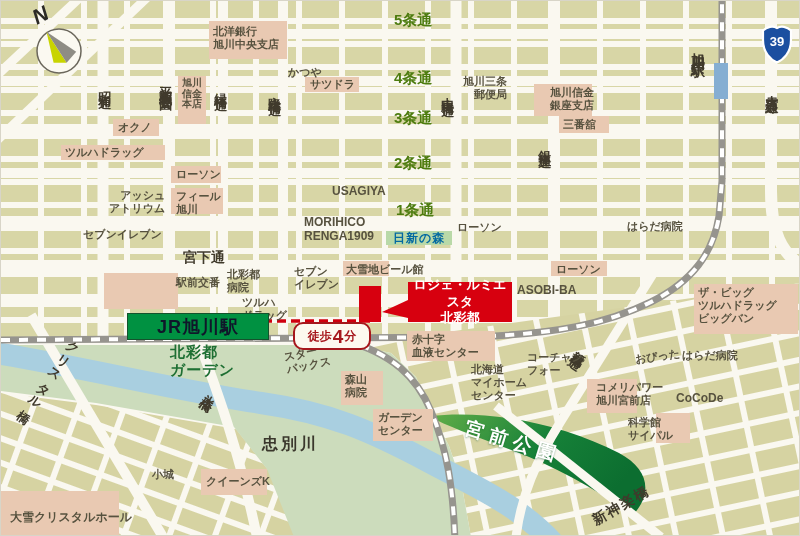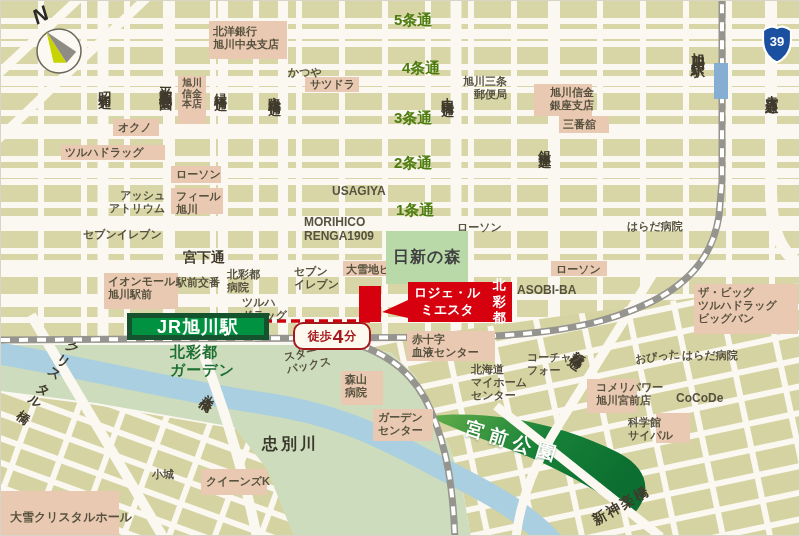--- a/index.html
+++ b/index.html
@@ -12,31 +12,31 @@
   .ps{font-size:10px;line-height:1.05}
   .pl{font-size:12px}
   .pc{text-align:right}
   .sv{writing-mode:vertical-rl;font-size:13px;color:#403a2c;letter-spacing:2px}
   .sv2{writing-mode:vertical-rl;font-size:14px;color:#403a2c;letter-spacing:3px}
   .sh{font-size:15px;color:#4d7c0f}
   .shs{font-size:14px;color:#403a2c}
   .sh2{font-size:14px;color:#403a2c;letter-spacing:2px}
   .glabel{font-size:15px;color:#1e6f33;letter-spacing:1px}
   .river{font-size:16px;color:#3a372c;letter-spacing:3px}
-  .forest{font-size:16px;color:#404040;background:#b9d9a8;padding:17px 7px;letter-spacing:1px}
+  .forest{font-size:12px;color:#0369a1;background:#b9d9a8;padding:0 7px;letter-spacing:1px}
   .park{font-size:19px;color:#ffffff;letter-spacing:6px;text-shadow:0 1px 2px rgba(0,80,30,.45)}
   .banner{position:absolute;left:126px;top:312px;width:142px;height:27px;background:#009141;
-          color:#ffffff;font-weight:bold;font-size:18px;display:flex;align-items:center;justify-content:center;
-          letter-spacing:1px;border:5px solid #14532d;box-sizing:border-box}
+          color:#0f172a;font-weight:bold;font-size:18px;display:flex;align-items:center;justify-content:center;
+          letter-spacing:1px;border:1px solid #14532d;box-sizing:border-box}
   .badge{position:absolute;left:292px;top:321px;width:78px;height:28px;background:#fdf9ef;
          border:2px solid #a6171c;border-radius:10px;color:#a6171c;font-weight:bold;
          display:flex;align-items:center;justify-content:center;font-size:12px;box-sizing:border-box}
   .badge .num{font-size:19px;line-height:1;margin:0 1px}
   .callout{position:absolute;left:407px;top:281px;width:104px;height:40px;background:#d7000f;color:#fff;
-           font-weight:bold;font-size:13px;display:flex;flex-direction:row;align-items:center;
+           font-weight:bold;font-size:13px;display:flex;flex-direction:column;align-items:center;
            justify-content:center;line-height:1.3;text-align:center}
   .compass{position:absolute;left:12px;top:4px}
   .shield{position:absolute;left:758px;top:24px}
 </style>
 </head>
 <body>
 
 <div id="map">
 
   <svg id="bg" width="800" height="536" viewBox="0 0 800 536">
@@ -144,21 +144,21 @@
   <div id="labels-layer">
       <div class="lbl sv" style="left: 96px; top: 80px;">昭和通</div>
       <div class="lbl sv" style="left: 157px; top: 75px;">平和通買物公園</div>
       <div class="lbl sv" style="left: 212px; top: 82px;">緑橋通</div>
       <div class="lbl sv" style="left: 266px; top: 85px;">永隆橋通</div>
       <div class="lbl sv" style="left: 439px; top: 86px;">中央橋通</div>
       <div class="lbl sv" style="left: 536px; top: 139px;">銀座通</div>
       <div class="lbl sv2" style="left: 689px; top: 40px;">旭川四条駅</div>
       <div class="lbl sv" style="left: 763px; top: 84px;">大雪通線</div>
       <div class="lbl sh" style="left: 393px; top: 10px;">5条通</div>
-      <div class="lbl sh" style="left: 393px; top: 58px; margin-left: 8px;">4条通</div>
+      <div class="lbl sh" style="left: 393px; top: 68px;">4条通</div>
       <div class="lbl sh" style="left: 393px; top: 108px;">3条通</div>
       <div class="lbl sh" style="left: 393px; top: 153px;">2条通</div>
       <div class="lbl sh" style="left: 395px; top: 200px;">1条通</div>
       <div class="lbl shs" style="left: 182px; top: 248px;">宮下通</div>
       <div class="lbl sv" style="left: 48px; top: 326px; transform: rotate(35deg);">クリスタル橋</div>
       <div class="lbl sv" style="left: 207px; top: 386px; transform: rotate(33deg);">氷点橋</div>
       <div class="lbl sv" style="left: 577px; top: 342px; transform: rotate(33deg);">新成橋通</div>
       <div class="lbl sh2" style="left: 588px; top: 496px; transform: rotate(-30deg);">新神楽橋</div>
       <div class="lbl p" style="left: 212px; top: 24px;">北洋銀行
 旭川中央支店</div>
@@ -186,22 +186,20 @@
       <div class="lbl p" style="left: 456px; top: 220px;">ローソン</div>
       <div class="lbl p" style="left: 626px; top: 219px;">はらだ病院</div>
       <div class="lbl p" style="left: 555px; top: 262px;">ローソン</div>
       <div class="lbl p pl" style="left: 516px; top: 282px;">ASOBI-BA</div>
       <div class="lbl p" style="left: 697px; top: 285px;">ザ・ビッグ
 ツルハドラッグ
 ビッグバン</div>
       <div class="lbl p" style="left: 345px; top: 262px;">大雪地ビール館</div>
       <div class="lbl p" style="left: 293px; top: 264px;">セブン
 イレブン</div>
-      <div class="lbl p" style="left: 107px; top: 274px;">イオンモール
-旭川駅前</div>
       <div class="lbl p" style="left: 175px; top: 275px;">駅前交番</div>
       <div class="lbl p" style="left: 226px; top: 267px;">北彩都
 病院</div>
       <div class="lbl p" style="left: 241px; top: 295px;">ツルハ
 ドラッグ</div>
       <div class="lbl p" style="left: 284px; top: 345px; transform: rotate(-12deg);">スター
 バックス</div>
       <div class="lbl p" style="left: 411px; top: 332px;">赤十字
 血液センター</div>
       <div class="lbl p" style="left: 470px; top: 362px;">北海道

